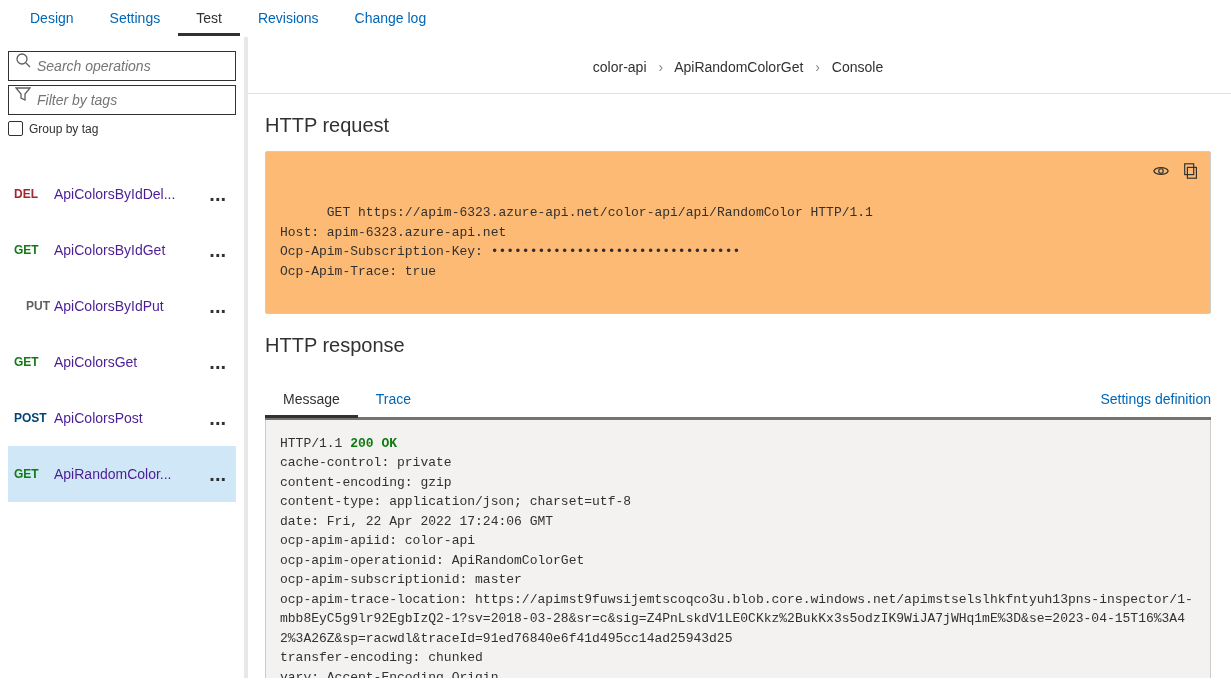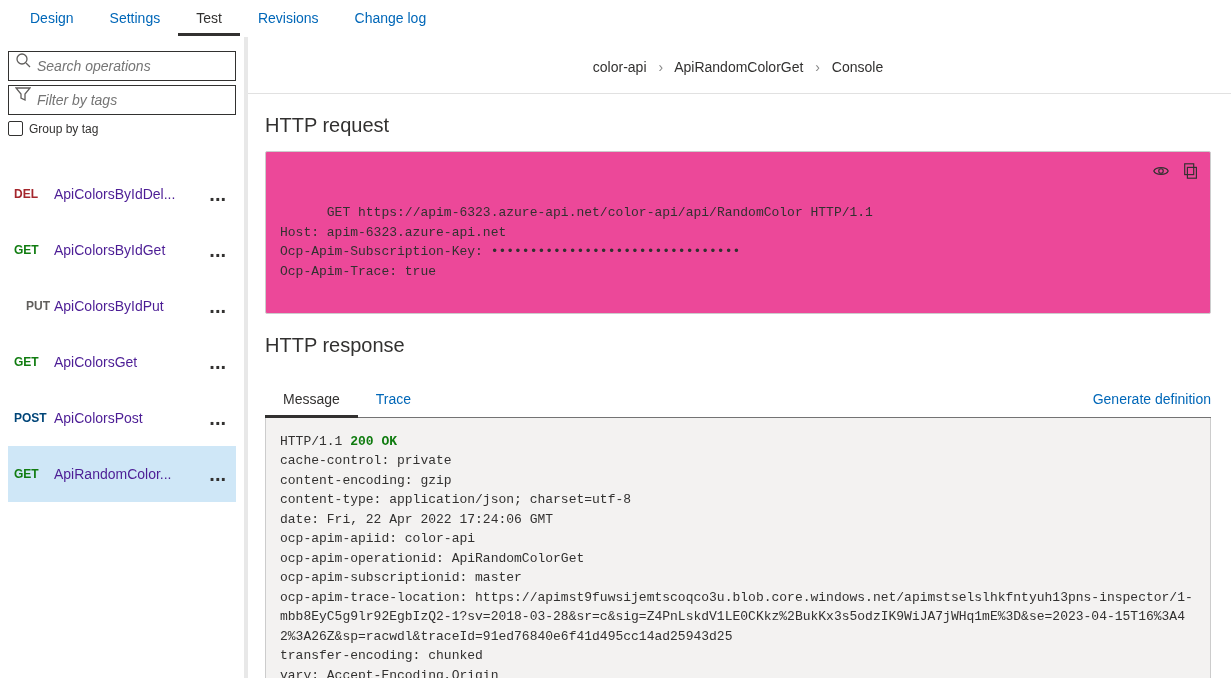--- a/index.html
+++ b/index.html
@@ -125,21 +125,21 @@
     text-align: center;
   }
   .bc-sep { color: #888; padding: 0 8px; }
   .section-title {
     font-size: 20px;
     font-weight: 400;
     padding: 20px 20px 14px 20px;
   }
   .code-block {
     margin: 0 20px;
-    background: #ec4899;
+    background: #fdba74;
     border: 1px solid #ccc;
     border-radius: 2px;
     padding: 12px 14px;
     font-family: Consolas, "Courier New", monospace;
     font-size: 13px;
     line-height: 1.5;
     position: relative;
     white-space: pre-wrap;
     word-break: break-all;
   }
@@ -147,21 +147,21 @@
     position: absolute;
     top: 10px; right: 10px;
     display: flex;
     gap: 12px;
   }
   .resp-tabs-row {
     display: flex;
     align-items: flex-end;
     justify-content: space-between;
     margin: 10px 20px 0 20px;
-    border-bottom: 1px solid #737373;
+    border-bottom: 3px solid #737373;
   }
   .resp-tabs { display: flex; gap: 0; }
   .resp-tab {
     padding: 10px 18px;
     cursor: pointer;
     color: #0067b8;
   }
   .resp-tab.active {
     color: #323130;
     border-bottom: 3px solid #323130;
@@ -296,21 +296,21 @@
 Ocp-Apim-Trace: true</span>
     </div>
 
     <div class="section-title">HTTP response</div>
 
     <div class="resp-tabs-row">
       <div class="resp-tabs">
         <div class="resp-tab active">Message</div>
         <div class="resp-tab">Trace</div>
       </div>
-      <div class="gen-link">Generate definition</div>
+      <div class="gen-link">Settings definition</div>
     </div>
 
     <div class="resp-body"><span class="status-proto">HTTP/1.1</span> <span class="status-code">200 OK</span>
 <span id="resp-lines">cache-control: private
 content-encoding: gzip
 content-type: application/json; charset=utf-8
 date: Fri, 22 Apr 2022 17:24:06 GMT
 ocp-apim-apiid: color-api
 ocp-apim-operationid: ApiRandomColorGet
 ocp-apim-subscriptionid: master

